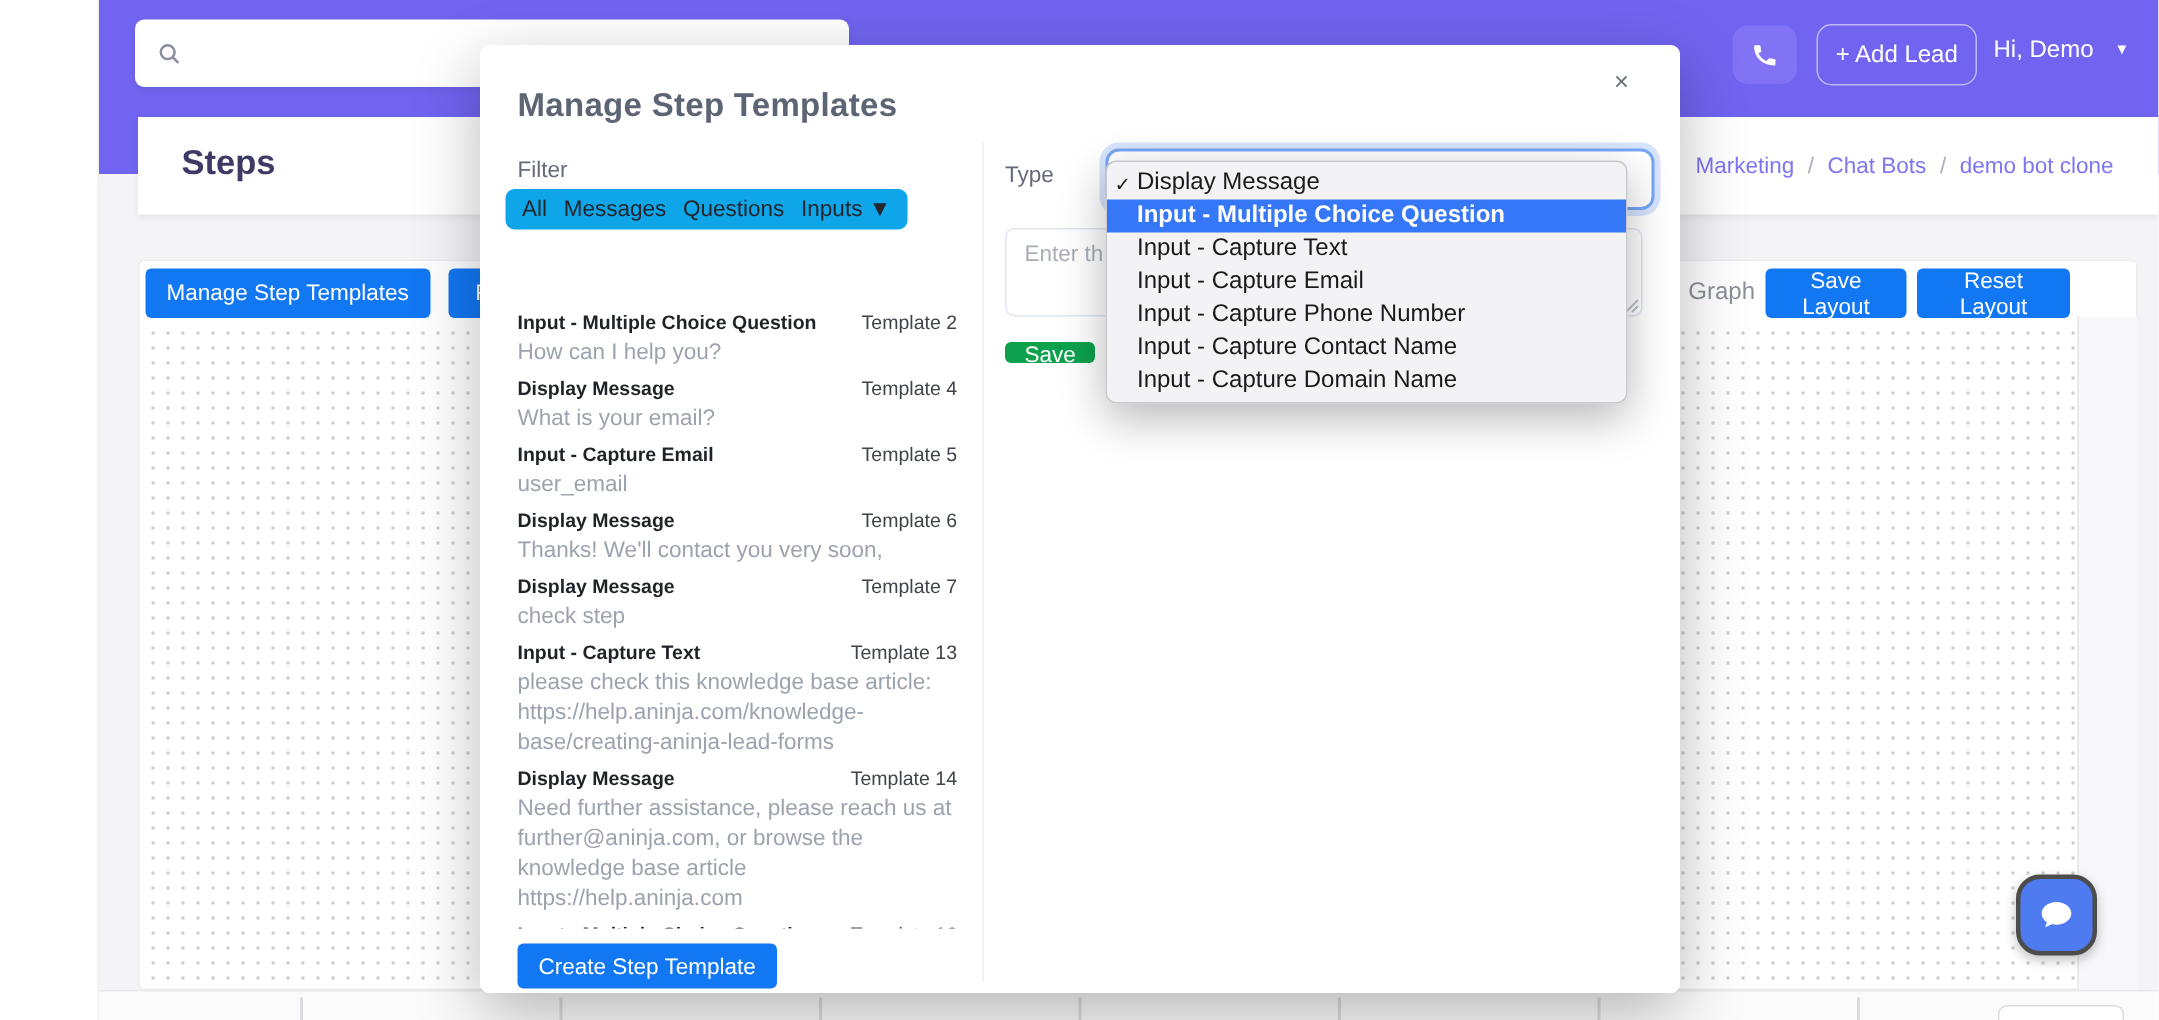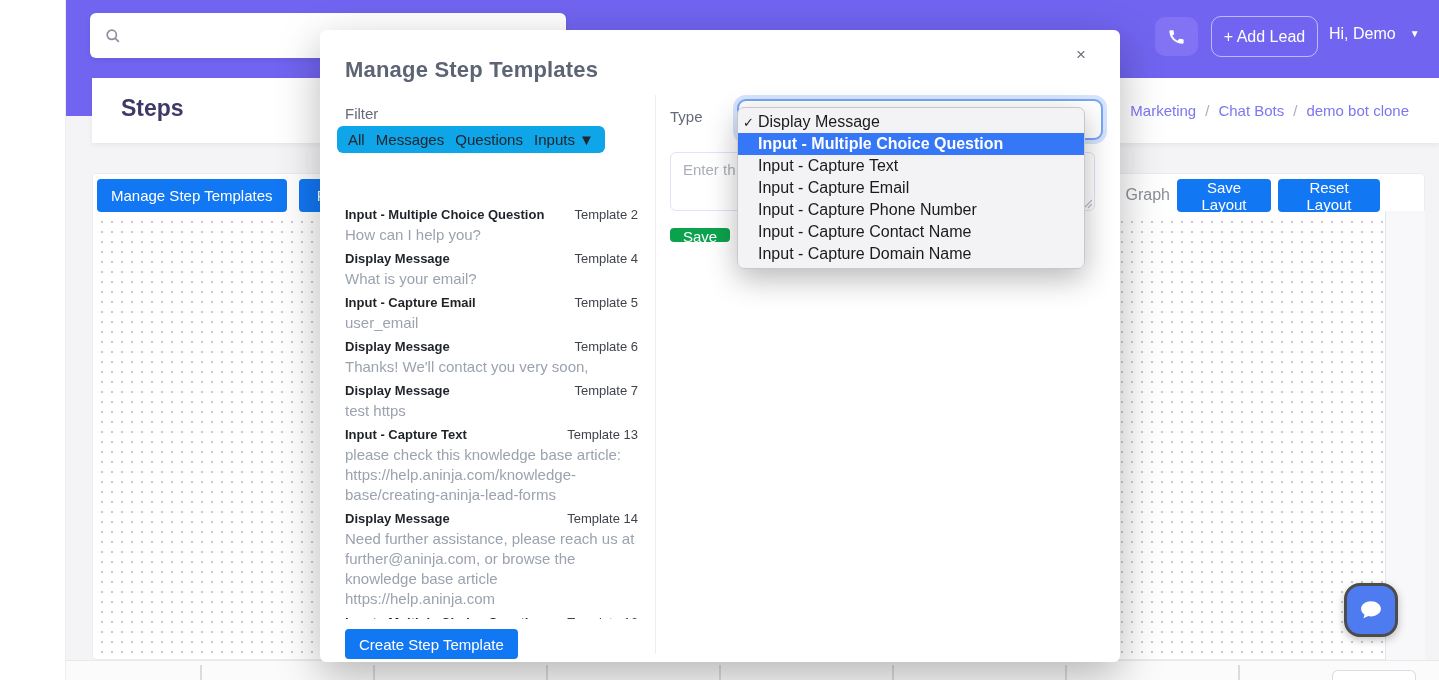--- a/index.html
+++ b/index.html
@@ -307,21 +307,21 @@
           <span class="tpl-type">Display Message</span>
           <span class="tpl-id">Template 6</span>
         </div>
       <div class="tpl-desc">Thanks! We'll contact you very soon,</div>
     </div>
     <div class="tpl-item">
       <div class="tpl-head">
           <span class="tpl-type">Display Message</span>
           <span class="tpl-id">Template 7</span>
         </div>
-      <div class="tpl-desc">test https</div>
+      <div class="tpl-desc">check step</div>
     </div>
     <div class="tpl-item">
       <div class="tpl-head">
           <span class="tpl-type">Input - Capture Text</span>
           <span class="tpl-id">Template 13</span>
         </div>
       <div class="tpl-desc">please check this knowledge base article: https://help.aninja.com/knowledge-base/creating-aninja-lead-forms</div>
     </div>
     <div class="tpl-item">
       <div class="tpl-head">

